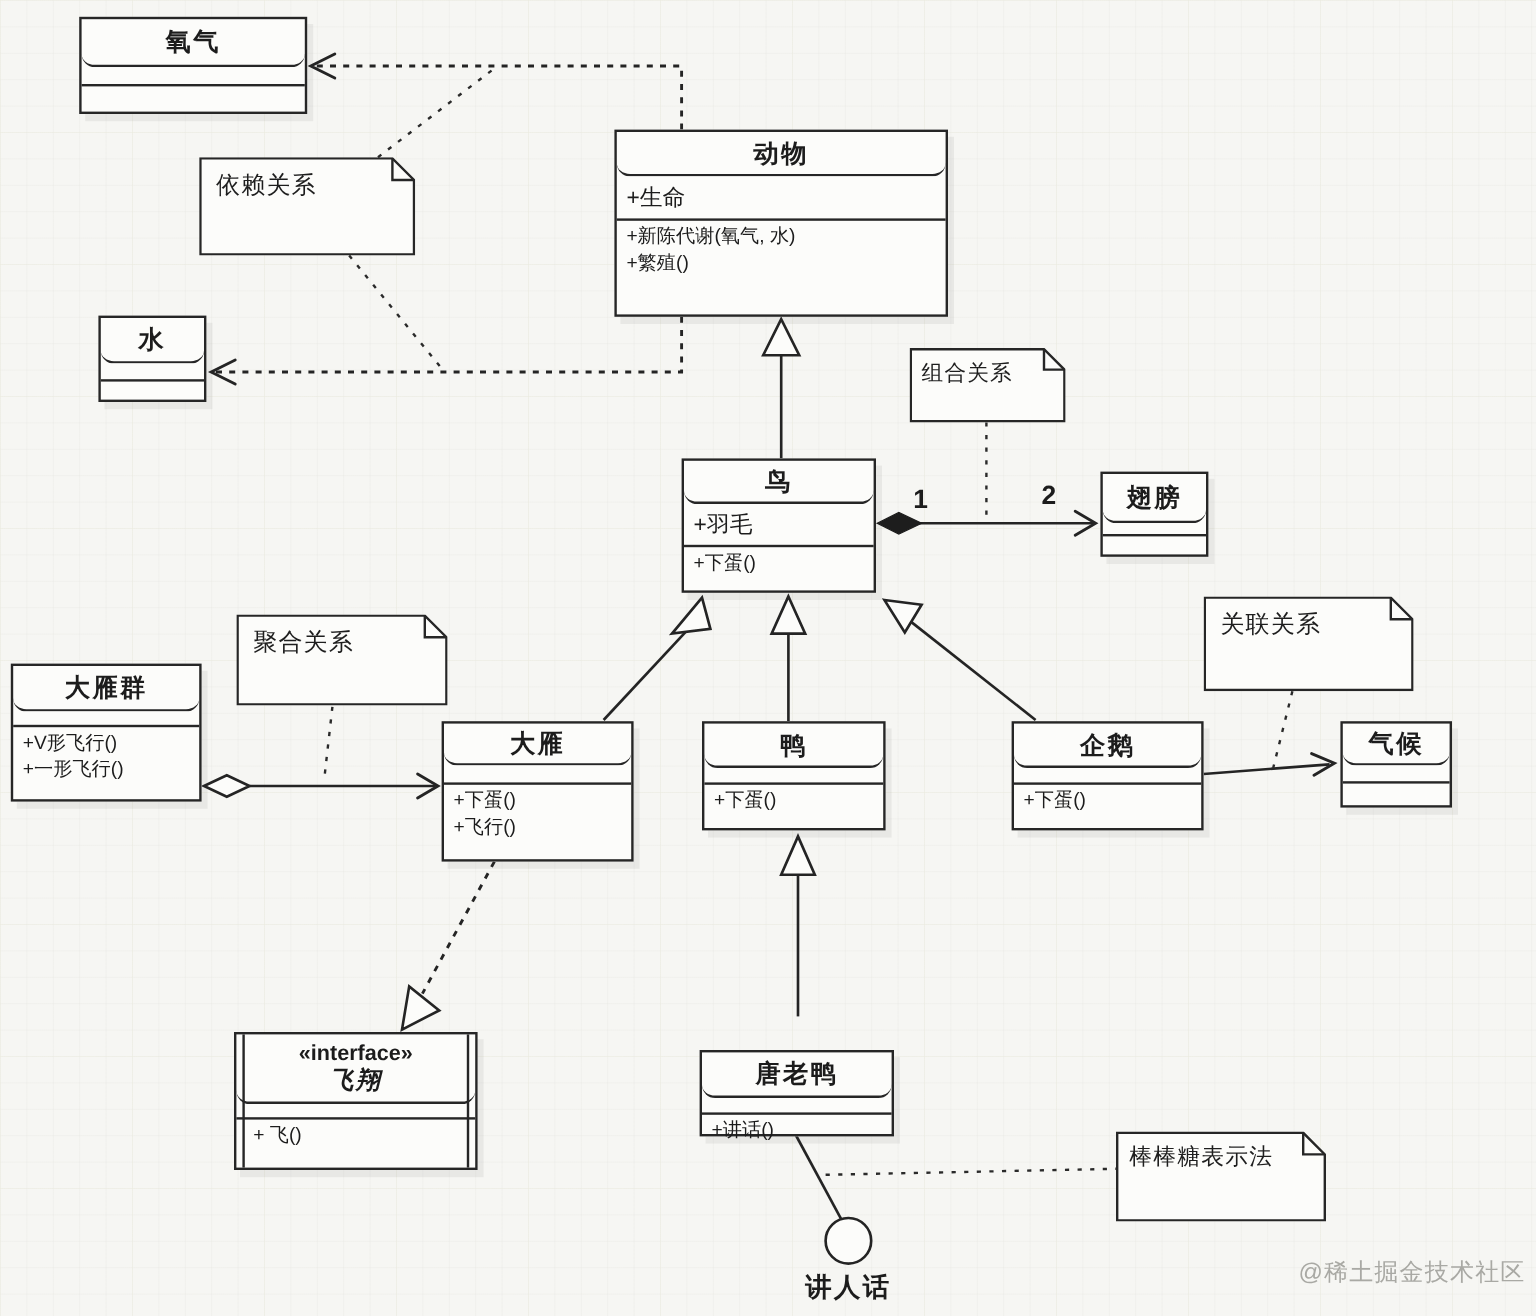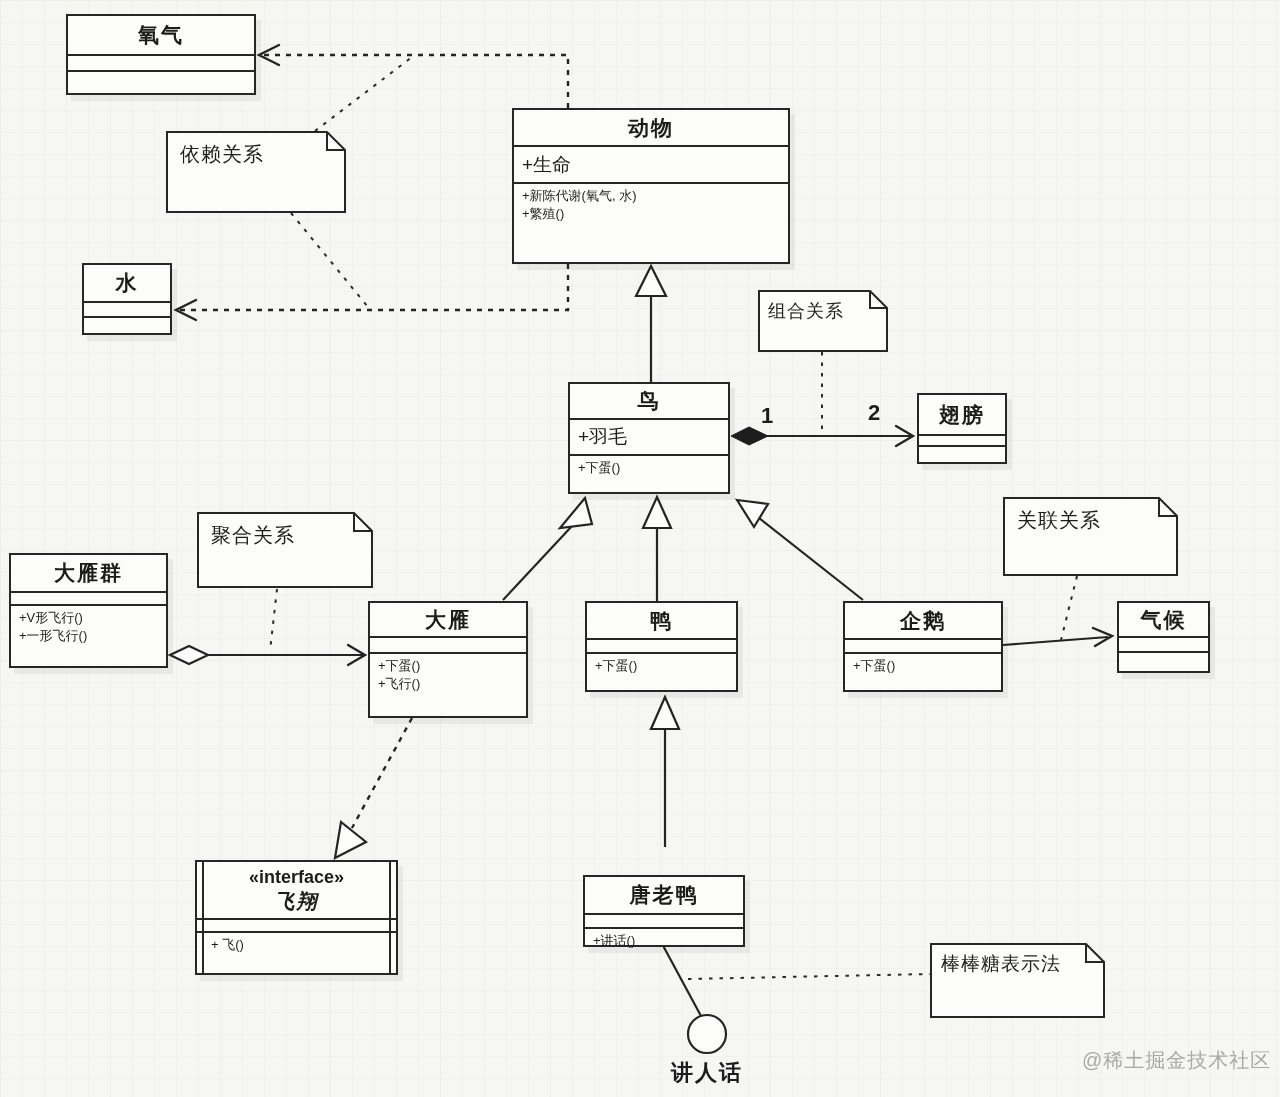--- a/index.html
+++ b/index.html
@@ -35,31 +35,31 @@
     background:#fcfcfa;
     border:2px solid #262626;
     box-sizing:border-box;
     display:flex;flex-direction:column;
     box-shadow:5px 6px 0 rgba(60,60,55,0.07);
   }
   .uml .title{
     border-bottom:2px solid #262626;
     display:flex;align-items:center;justify-content:center;
     font-weight:bold;font-size:21px;letter-spacing:2px;
-    flex:0 0 auto;box-sizing:border-box;
+    flex:0 0 auto;box-sizing:border-box;border-radius:11px;
   }
   .uml .attrs{
     border-bottom:2px solid #262626;
     flex:0 0 auto;box-sizing:border-box;
     font-size:19px;padding-left:8px;
     display:flex;flex-direction:column;justify-content:center;
   }
   .uml .methods{
     flex:1 1 auto;box-sizing:border-box;
-    font-size:13px;padding:3px 0 0 8px;line-height:1.4;
+    font-size:16px;padding:3px 0 0 8px;line-height:1.4;
   }
   .member{white-space:nowrap;}
   
   .rail{position:absolute;top:0;bottom:0;width:2px;background:#262626;}
   .stereo{font-size:18px;font-weight:bold;letter-spacing:0;}
   .iface-name{font-size:20px;font-weight:bold;font-style:italic;letter-spacing:2px;}
 
   
   .note{position:absolute;}
   .note svg{position:absolute;left:0;top:0;}

